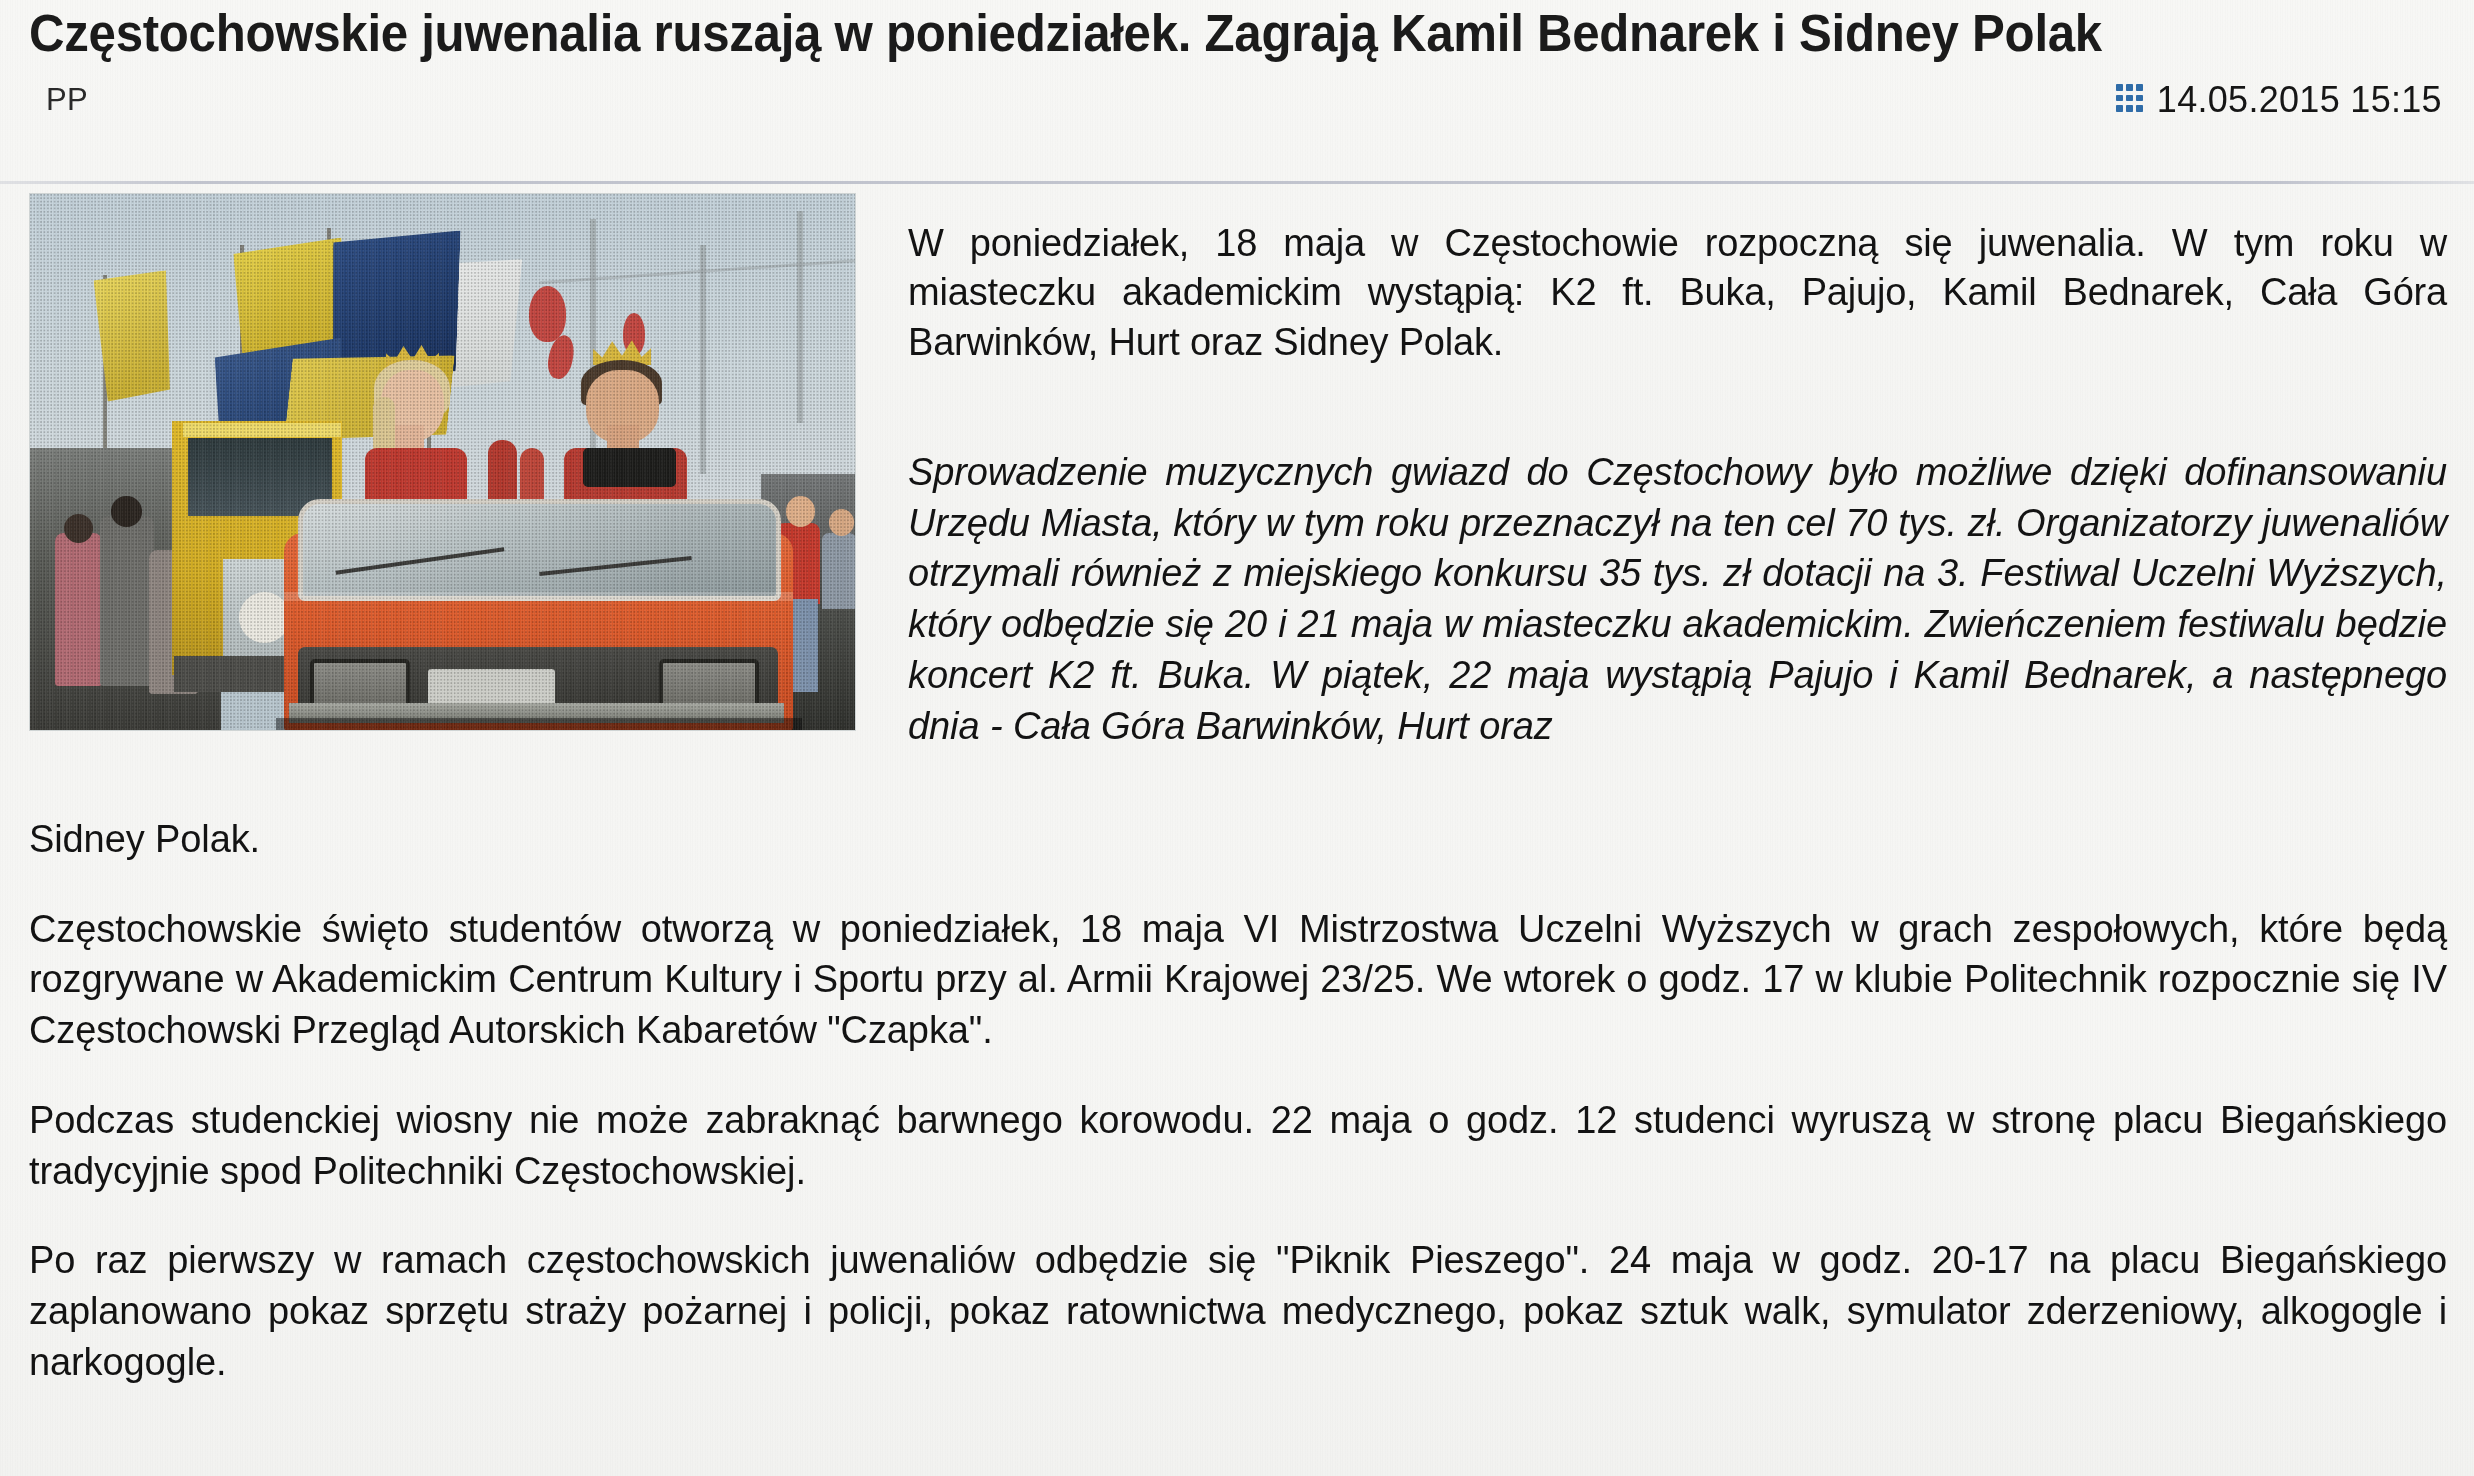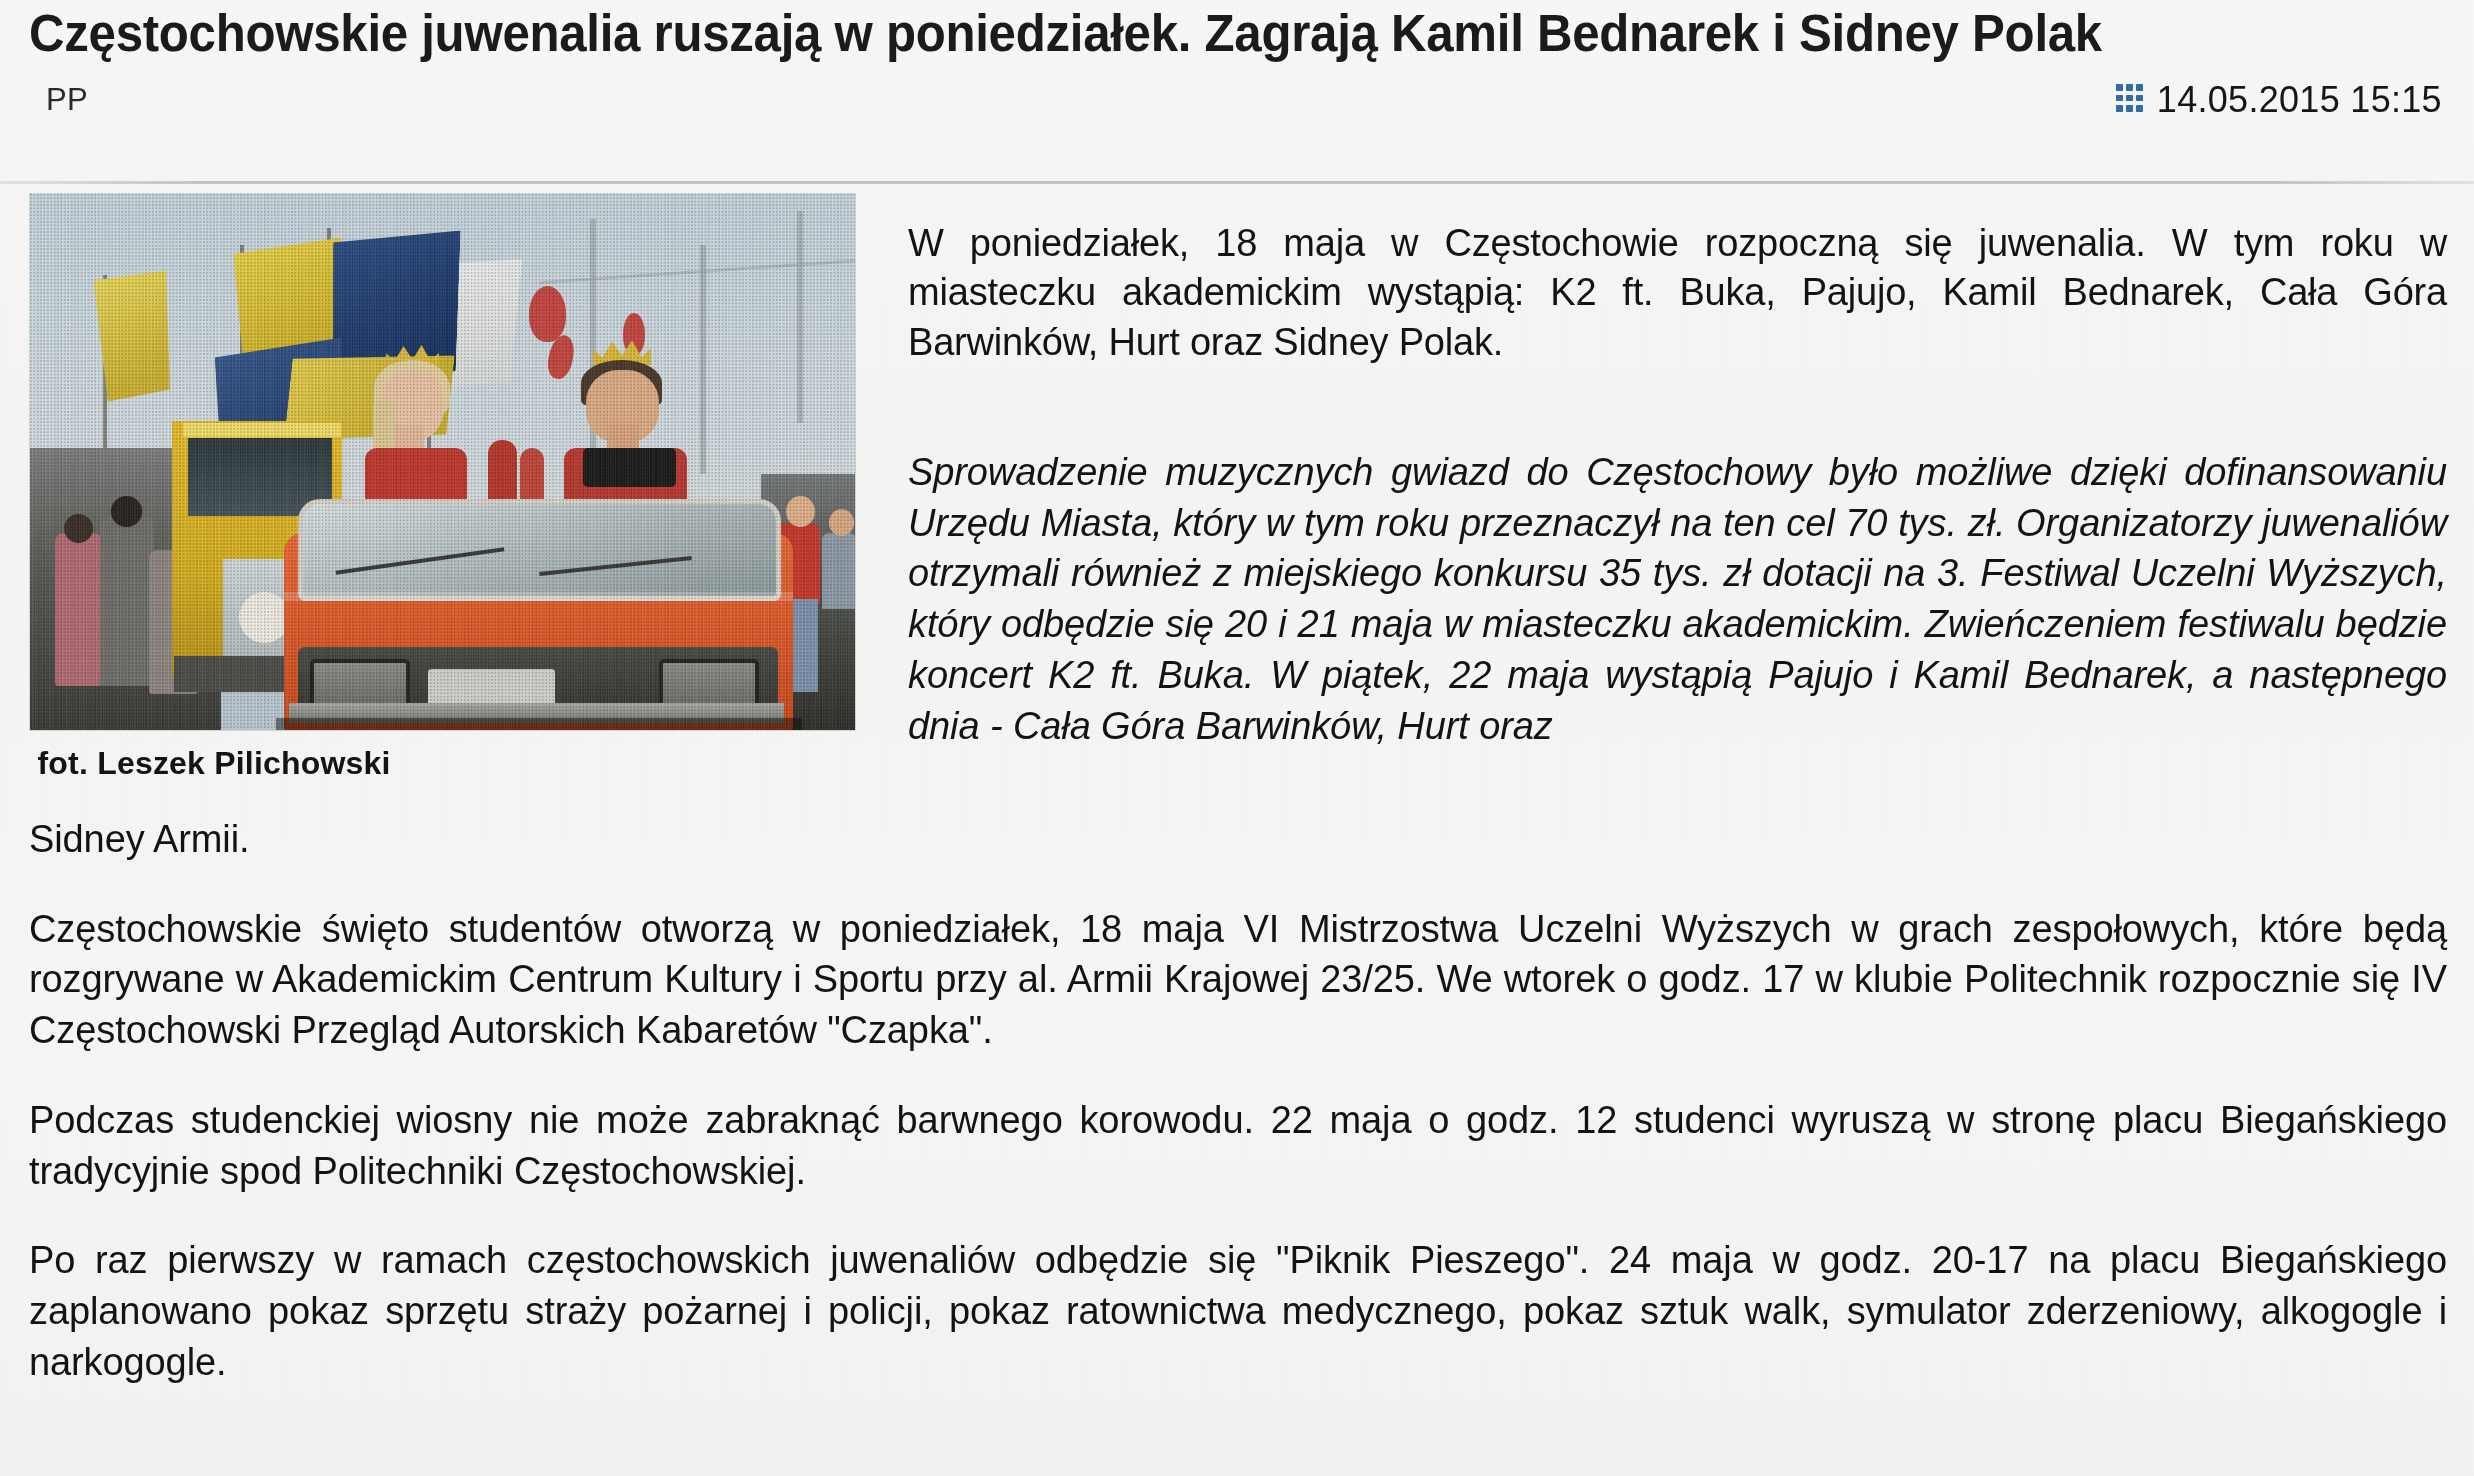--- a/index.html
+++ b/index.html
@@ -495,29 +495,28 @@
         <div class="grille"></div>
         <div class="headlight hl-left"></div>
         <div class="headlight hl-right"></div>
         <div class="plate"></div>
         <div class="bumper-chrome"></div>
         <div class="car-shadow"></div>
 
         <div class="photo-grain"></div>
         <div class="halftone"></div>
       </div>
-      <figcaption class="caption">fot. Leszek Pilichowski</figcaption>
     </figure>
 
     <p class="lead">W poniedziałek, 18 maja w Częstochowie rozpoczną się juwenalia. W tym roku w miasteczku akademickim wystąpią: K2 ft. Buka, Pajujo, Kamil Bednarek, Cała Góra Barwinków, Hurt oraz Sidney Polak.</p>
 
     <p class="body-beside">Sprowadzenie muzycznych gwiazd do Częstochowy było możliwe dzięki dofinansowaniu Urzędu Miasta, który w tym roku przeznaczył na ten cel 70 tys. zł. Organizatorzy juwenaliów otrzymali również z miejskiego konkursu 35 tys. zł dotacji na 3. Festiwal Uczelni Wyższych, który odbędzie się 20 i 21 maja w miasteczku akademickim. Zwieńczeniem festiwalu będzie koncert K2 ft. Buka. W piątek, 22 maja wystąpią Pajujo i Kamil Bednarek, a następnego dnia - Cała Góra Barwinków, Hurt oraz</p>
 
     <div class="flow">
-      <p class="nojustify">Sidney Armii.</p>
+      <p class="nojustify">Sidney Polak.</p>
       <p>Częstochowskie święto studentów otworzą w poniedziałek, 18 maja VI Mistrzostwa Uczelni Wyższych w grach zespołowych, które będą rozgrywane w Akademickim Centrum Kultury i Sportu przy al. Armii Krajowej 23/25. We wtorek o godz. 17 w klubie Politechnik rozpocznie się IV Częstochowski Przegląd Autorskich Kabaretów "Czapka".</p>
       <p>Podczas studenckiej wiosny nie może zabraknąć barwnego korowodu. 22 maja o godz. 12 studenci wyruszą w stronę placu Biegańskiego tradycyjnie spod Politechniki Częstochowskiej.</p>
       <p>Po raz pierwszy w ramach częstochowskich juwenaliów odbędzie się "Piknik Pieszego". 24 maja w godz. 20-17 na placu Biegańskiego zaplanowano pokaz sprzętu straży pożarnej i policji, pokaz ratownictwa medycznego, pokaz sztuk walk, symulator zderzeniowy, alkogogle i narkogogle.</p>
     </div>
 
   </div>
 </div>
 
 
 </body></html>

